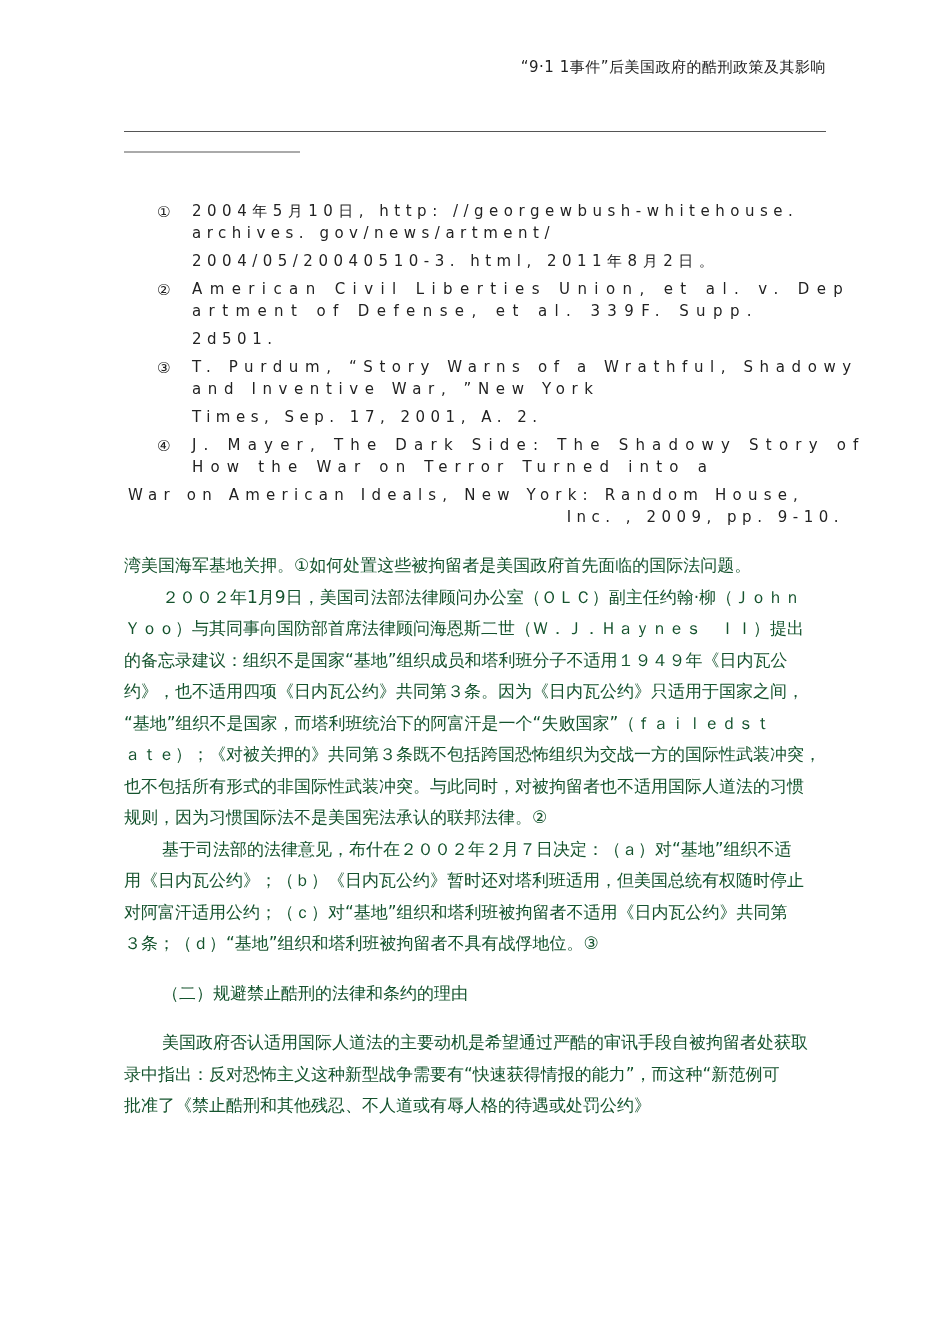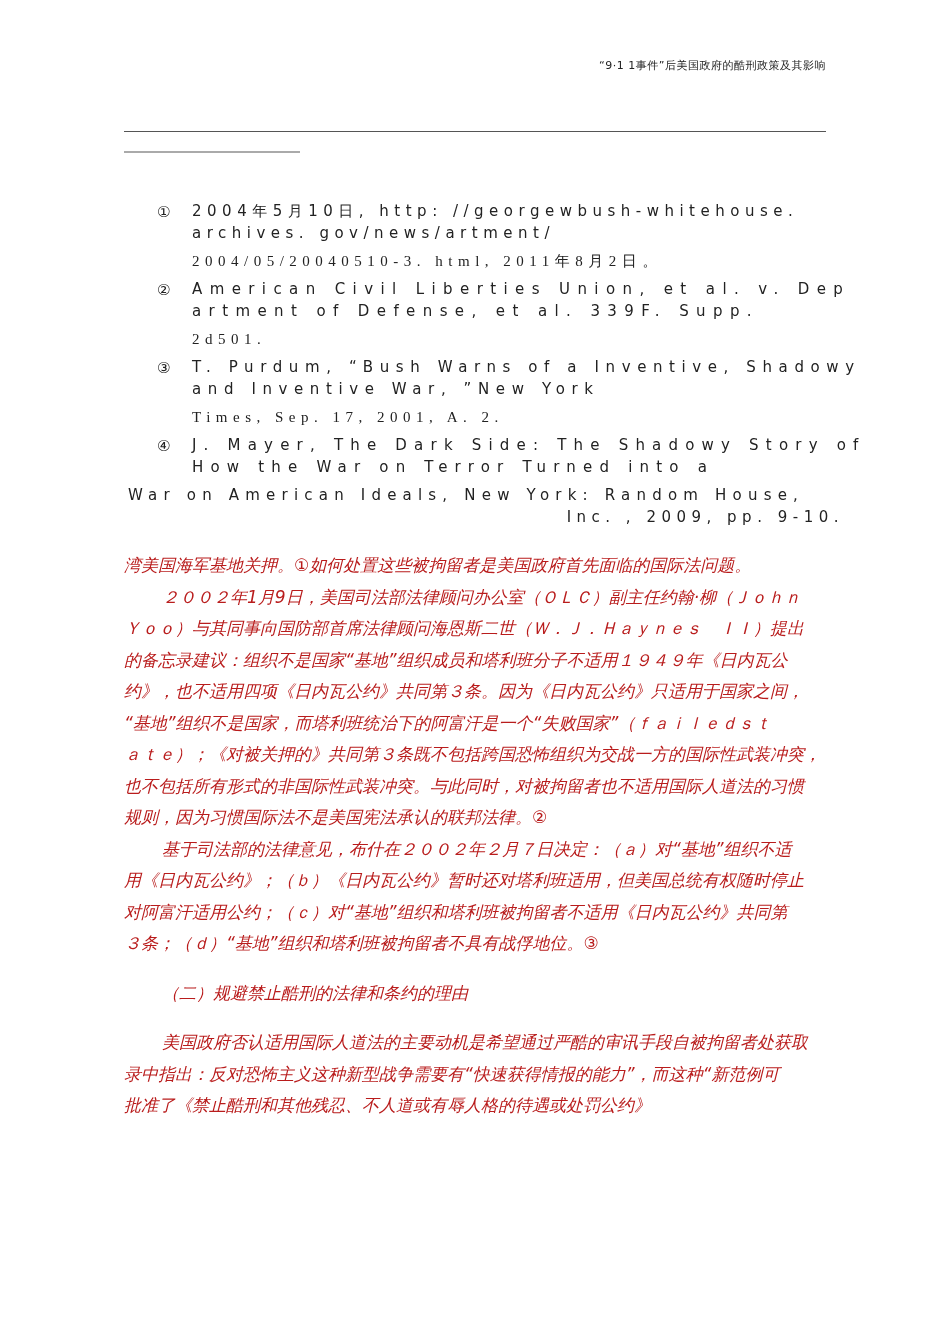--- a/index.html
+++ b/index.html
@@ -12,21 +12,21 @@
       height: 1344px;
       position: relative;
       overflow: hidden;
       font-family: "DejaVu Sans", "Liberation Sans", sans-serif;
       color: #1a1a1a;
     }
     .page-header {
       position: absolute;
       top: 58px;
       right: 124px;
-      font-size: 11px;
+      font-size: 15px;
       color: #222;
       letter-spacing: 0.5px;
     }
     .rule-full {
       position: absolute;
       left: 124px;
       top: 131px;
       width: 702px;
       height: 0;
       border-top: 1px solid #555;
@@ -59,21 +59,20 @@
       font-size: 15px;
     }
     .fn .l {
       display: block;
       letter-spacing: 5.5px;
       line-height: 22px;
       white-space: nowrap;
     }
     .fn .l.gap {
       margin-top: 6px;
-      font-family: Liberation Serif, serif;
     }
     .fn4-wrap {
       position: relative;
     }
     .fn4-wrap .l.out {
       margin-left: -64px;
       margin-top: 6px;
       letter-spacing: 6.2px;
     }
     .fn4-wrap .l.center {
@@ -81,22 +80,21 @@
       margin-left: -68px;
       width: 720px;
       padding-right: 0;
     }
     .body-text {
       position: absolute;
       left: 124px;
       top: 550px;
       width: 712px;
       font-size: 17px;
-      color: #b91c1c;
-      font-style: italic;
+      color: #14532d;
     }
     .body-text p {
       margin: 0;
       line-height: 31.5px;
       white-space: nowrap;
     }
     .body-text .ind {
       padding-left: 38px;
     }
     .section-heading {
@@ -121,21 +119,21 @@
     <span class="l gap">2004/05/20040510-3. html, 2011年8月2日。</span>
   </div>
   <div class="fn">
     <span class="mark">②</span>
     <span class="l" style="letter-spacing:7.4px">American Civil Liberties Union, et al. v. Dep</span>
     <span class="l" style="letter-spacing:7.4px">artment of Defense, et al. 339F. Supp.</span>
     <span class="l gap">2d501.</span>
   </div>
   <div class="fn">
     <span class="mark">③</span>
-    <span class="l" style="letter-spacing:6.6px">T. Purdum, “Bush Warns of a Inventive, Shadowy</span>
+    <span class="l" style="letter-spacing:6.6px">T. Purdum, “Story Warns of a Wrathful, Shadowy</span>
     <span class="l" style="letter-spacing:6.6px">and Inventive War, ”New York</span>
     <span class="l gap">Times, Sep. 17, 2001, A. 2.</span>
   </div>
   <div class="fn fn4-wrap">
     <span class="mark">④</span>
     <span class="l" style="letter-spacing:7.2px">J. Mayer, The Dark Side: The Shadowy Story of</span>
     <span class="l" style="letter-spacing:7.2px">How the War on Terror Turned into a</span>
     <span class="l out">War on American Ideals, New York: Random House,</span>
     <span class="l center">Inc. , 2009, pp. 9-10.</span>
   </div>

